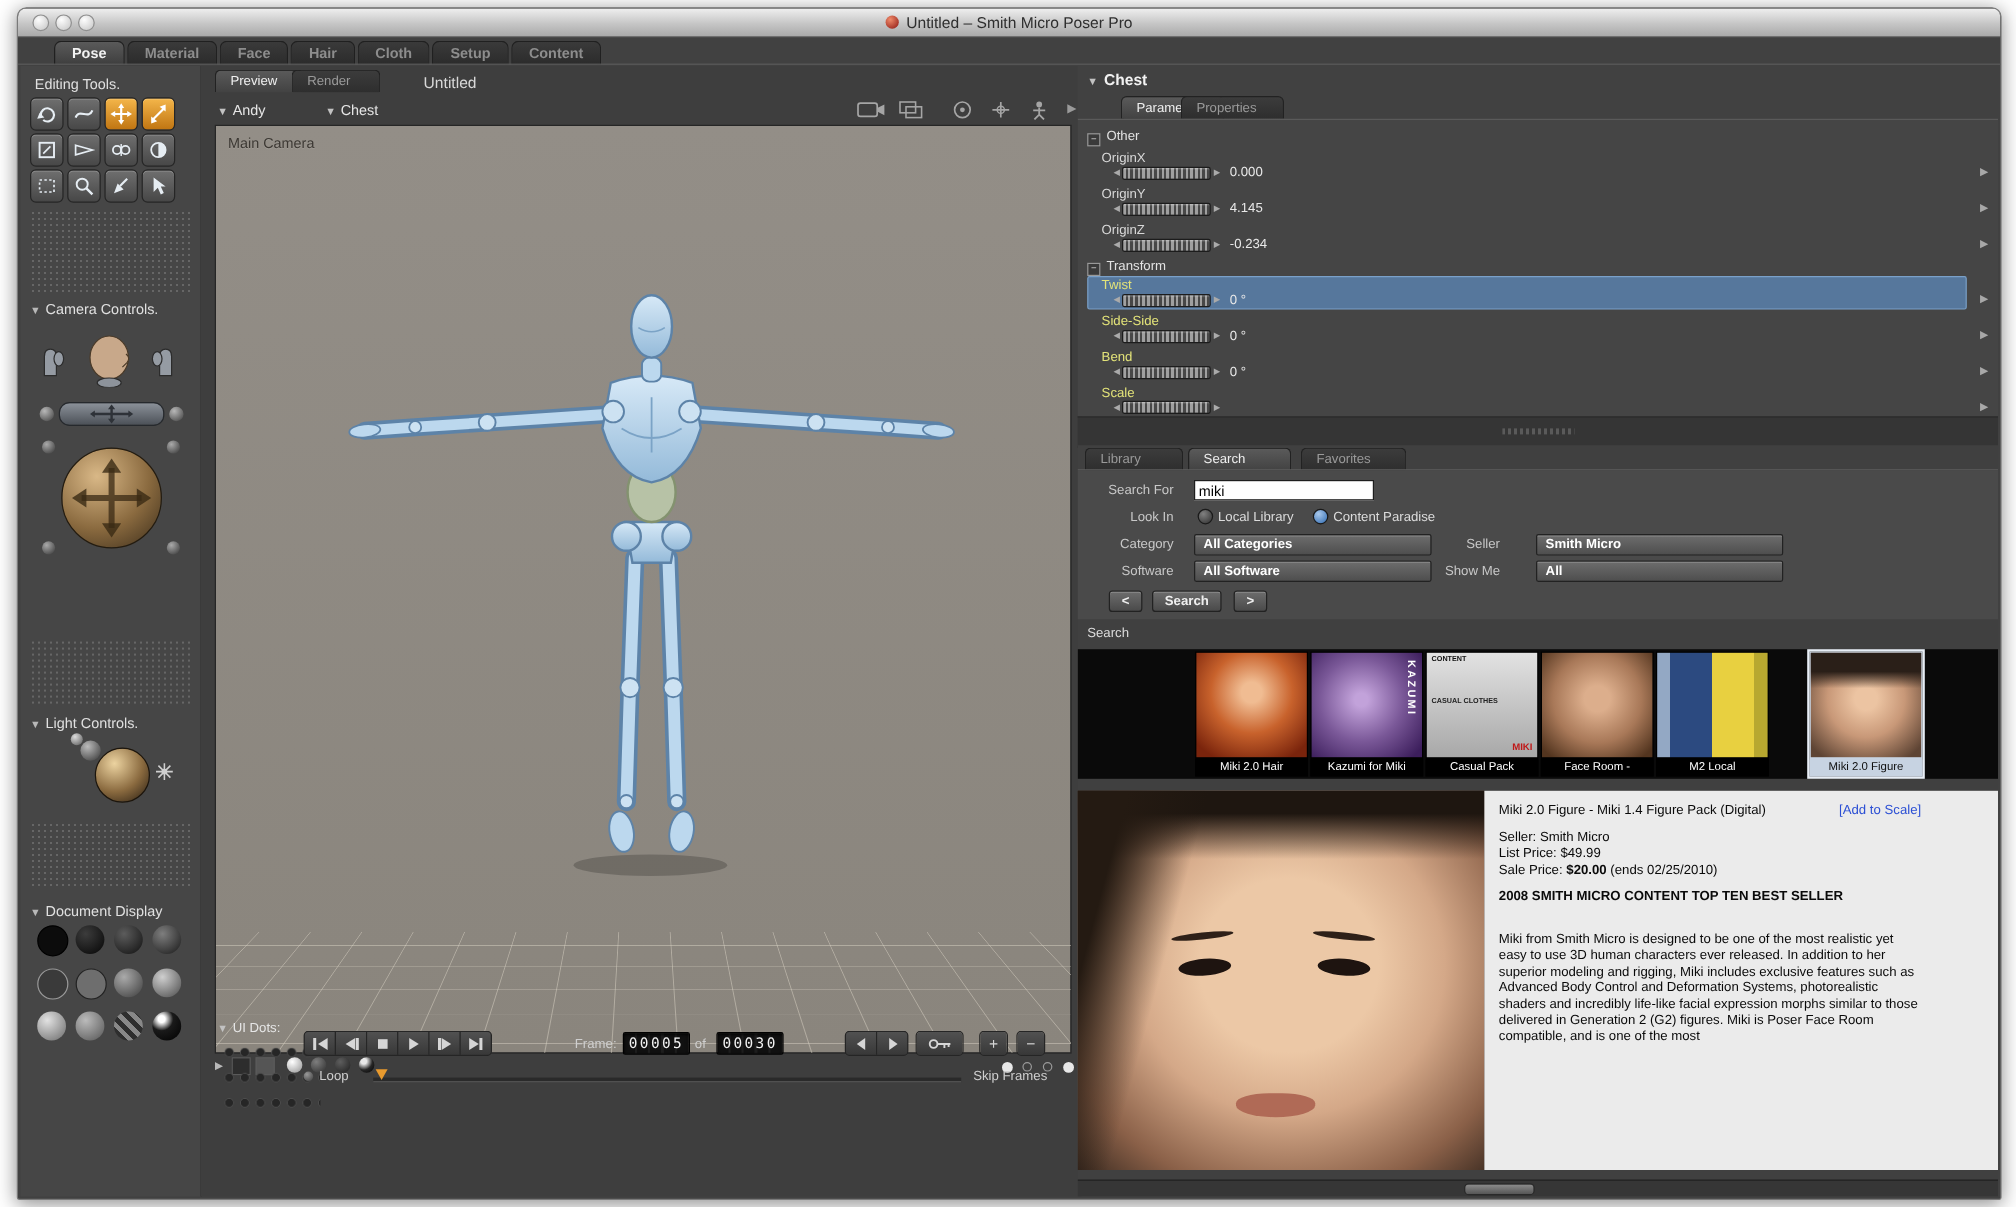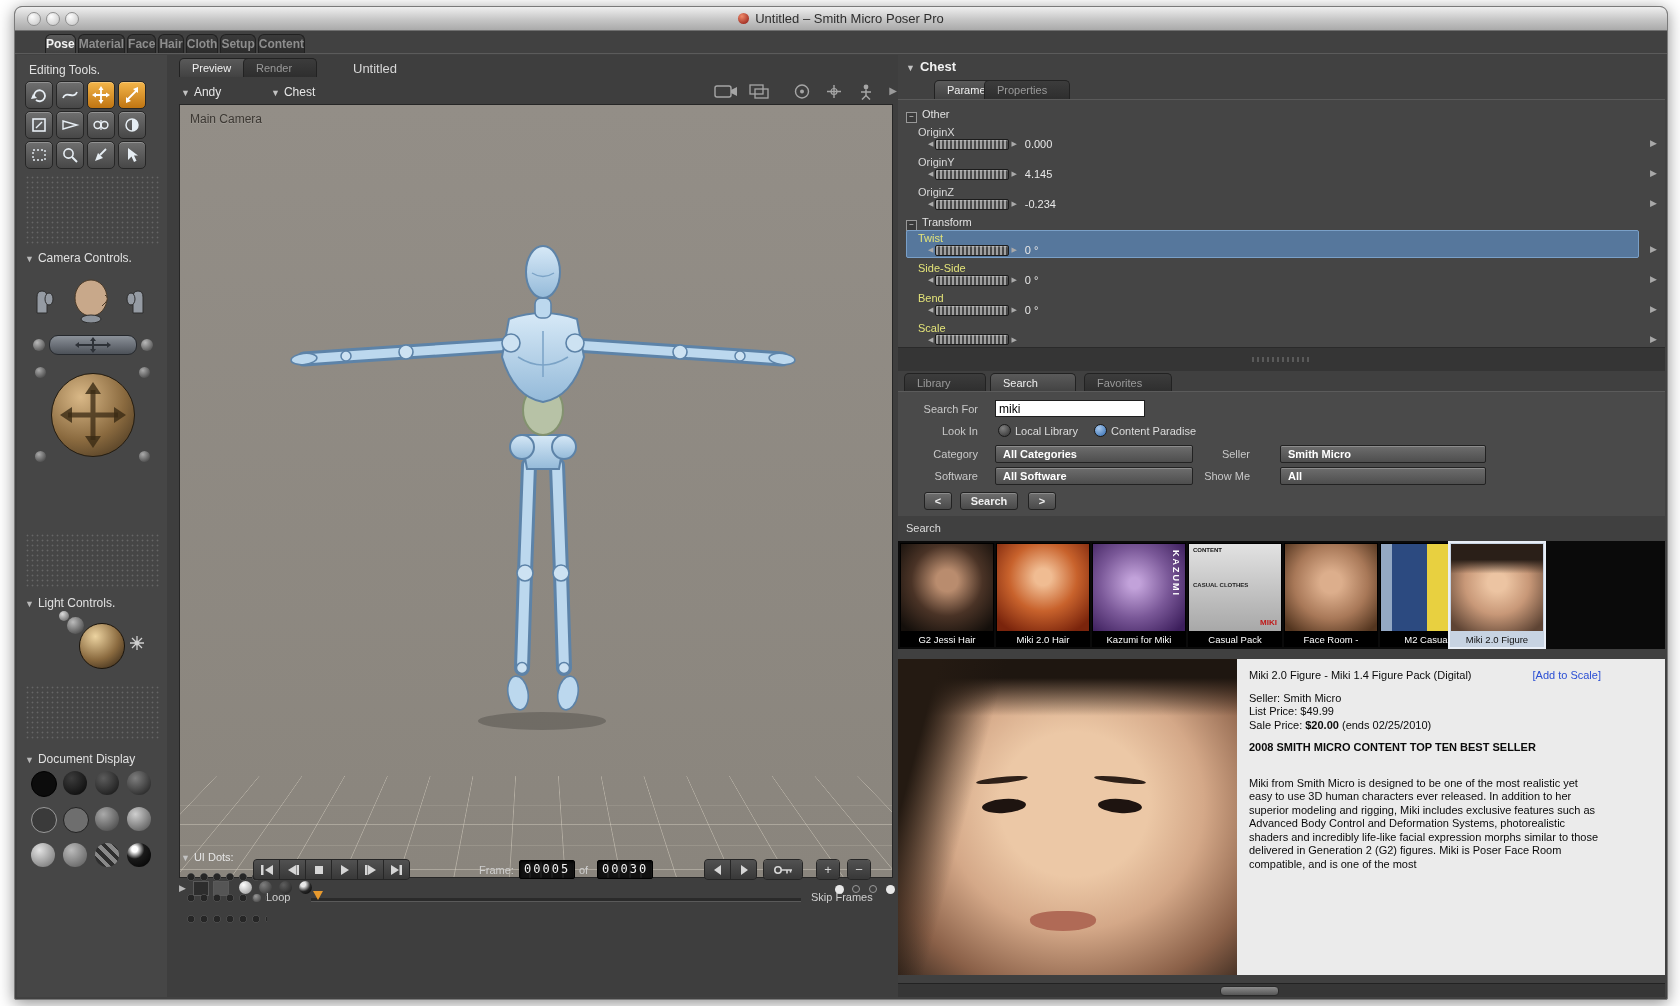--- a/index.html
+++ b/index.html
@@ -10,21 +10,21 @@
   
   .titlebar{position:absolute;left:0;top:0;right:0;height:23px;
     background:linear-gradient(#efefef,#c6c6c6 55%,#aaa);border-bottom:1px solid #6f6f6f;}
   .tl{position:absolute;top:5px;width:12px;height:12px;border-radius:50%;
     background:radial-gradient(circle at 35% 30%,#fdfdfd,#c4c4c4);border:1px solid #8f8f8f;}
   .titletext{position:absolute;top:4px;left:0;right:0;text-align:center;font-size:13px;color:#2e2e2e;}
   .appico{display:inline-block;width:11px;height:11px;border-radius:50%;vertical-align:-1px;margin-right:6px;
     background:radial-gradient(circle at 35% 30%,#f08a6a,#8a1410);}
   
   .roomtabs{position:absolute;left:30px;top:27px;display:flex;gap:2px;}
-  .rtab{height:19px;line-height:19px;padding:0 0;font-size:12px;font-weight:bold;color:#8d8d8d;
+  .rtab{height:19px;line-height:19px;padding:0 14px;font-size:12px;font-weight:bold;color:#8d8d8d;
     background:linear-gradient(#3a3a3a,#2b2b2b);border:1px solid #202020;border-bottom:none;border-radius:6px 6px 0 0;}
   .rtab.active{color:#f2f2f2;background:linear-gradient(#5a5a5a,#3e3e3e);}
   .tabline{position:absolute;left:0;top:46px;right:0;height:1px;background:#5b5b5b;}
   
   .sidebar{position:absolute;left:2px;top:48px;width:150px;bottom:2px;background:#464646;border-right:1px solid #2d2d2d;}
   .sechdr{position:absolute;font-size:12px;color:#e0e0e0;}
   .sechdr .tri{color:#b8b8b8;font-size:9px;margin-right:4px;}
   .dots-band{position:absolute;left:8px;right:8px;
     background-image:radial-gradient(circle,#6e6e6e 0.8px,transparent 1.1px);background-size:5px 5px;opacity:.8;}
   .tool{position:absolute;width:26px;height:26px;border-radius:5px;border:1px solid #262626;
@@ -586,24 +586,20 @@
       <div class="dd" style="left:382px;top:75px;width:190px;">All</div>
 
       <div class="pbtn2" style="left:26px;top:100px;width:26px;">&lt;</div>
       <div class="pbtn2" style="left:62px;top:100px;width:56px;">Search</div>
       <div class="pbtn2" style="left:130px;top:100px;width:26px;">&gt;</div>
     </div>
 
     <div class="rlabel" style="left:8px;top:151px;">Search</div>
 
     <div class="thumbstrip">
-      <div class="cell" style="left:2px;">
-        <div class="timg t1"></div>
-        <div class="tcap">G2 Jessi Hair</div>
-      </div>
       <div class="cell" style="left:98px;">
         <div class="timg t2"></div>
         <div class="tcap">Miki 2.0 Hair</div>
       </div>
       <div class="cell" style="left:194px;">
         <div class="timg t3">
           <span class="ovl" style="right:4px;top:6px;font-size:9px;writing-mode:vertical-rl;letter-spacing:2px;">KAZUMI</span>
         </div>
         <div class="tcap">Kazumi for Miki</div>
       </div>
@@ -614,23 +610,23 @@
           <span class="ovl" style="right:4px;bottom:4px;font-size:8px;color:#c01818;">MIKI</span>
         </div>
         <div class="tcap">Casual Pack</div>
       </div>
       <div class="cell" style="left:386px;">
         <div class="timg t5"></div>
         <div class="tcap">Face Room -</div>
       </div>
       <div class="cell" style="left:482px;">
         <div class="timg t6"></div>
-        <div class="tcap">M2 Casual</div>
-      </div>
-      <div class="cell sel" style="left:552px;">
+        <div class="tcap">M2 Local</div>
+      </div>
+      <div class="cell sel" style="left:610px;">
         <div class="timg t7"></div>
         <div class="tcap">Miki 2.0 Figure</div>
       </div>
     </div>
 
     <div class="detailimg">
       <div class="brow" style="left:78px;top:118px;transform:rotate(-6deg);"></div>
       <div class="brow" style="left:196px;top:118px;transform:rotate(6deg);"></div>
       <div class="eye" style="left:84px;top:140px;transform:rotate(-4deg);"></div>
       <div class="eye" style="left:200px;top:140px;transform:rotate(4deg);"></div>

